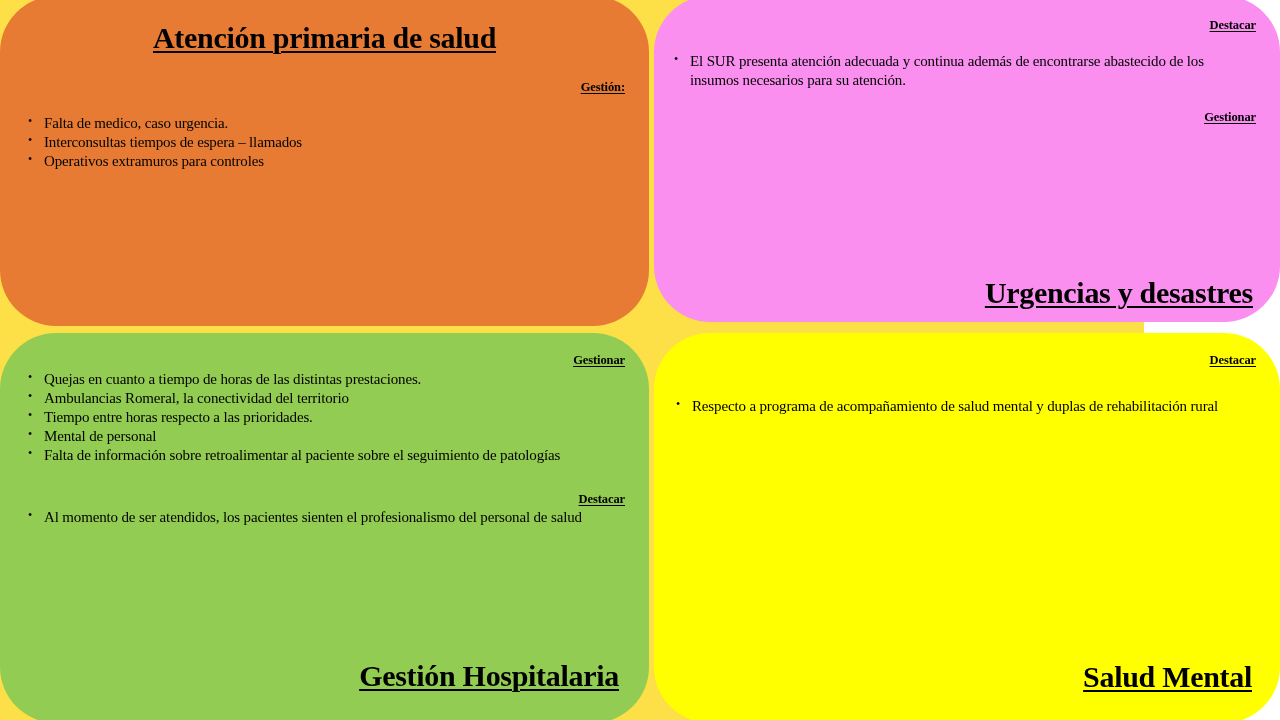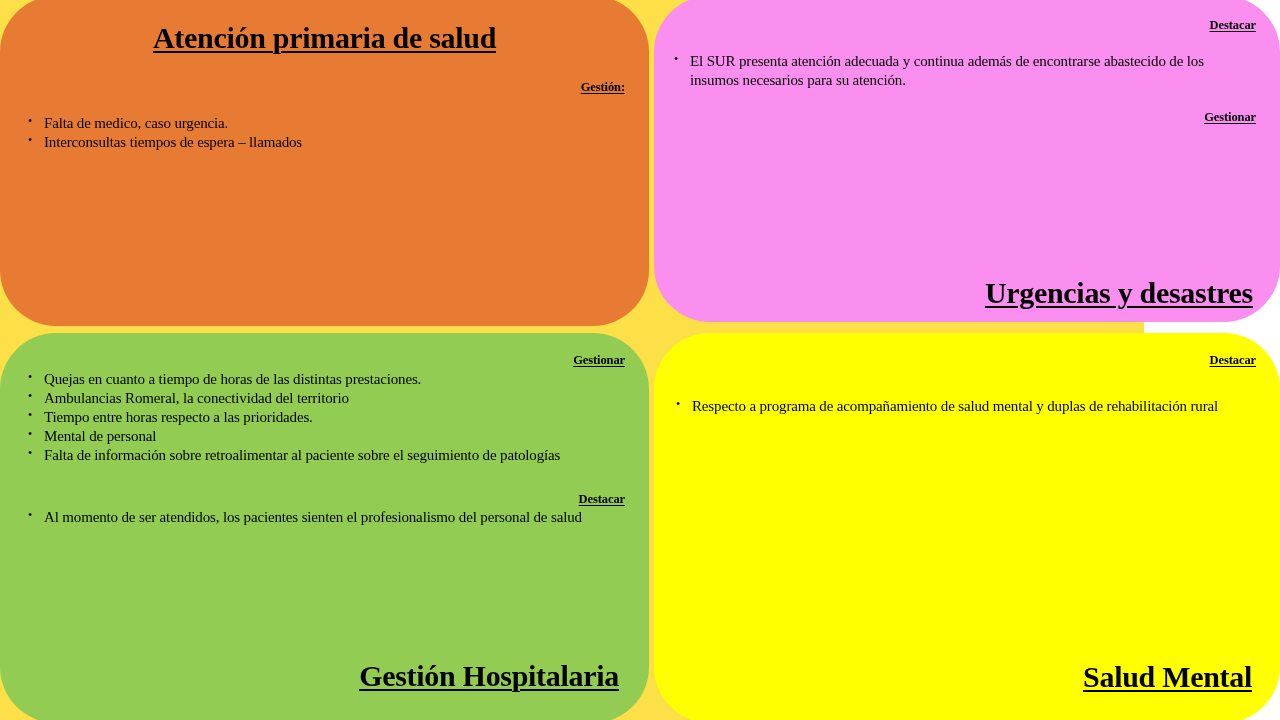--- a/index.html
+++ b/index.html
@@ -111,20 +111,21 @@
 <div class="board">
 
   <div class="panel panel-orange">
     <div class="panel-title title-orange">Atención primaria de salud</div>
     <div class="content c-orange">
       <p class="sub-head">Gestión:</p>
       <div class="gap-16"></div>
       <ul class="bullets sp-wide">
         <li>Falta de medico, caso urgencia.</li>
         <li>Interconsultas tiempos de espera – llamados</li>
+        <li>Operativos extramuros para controles</li>
       </ul>
     </div>
   </div>
 
   <div class="panel panel-pink">
     <div class="content c-pink">
       <p class="sub-head">Destacar</p>
       <div class="gap-16"></div>
       <ul class="bullets sp-none">
         <li>El SUR presenta atención adecuada y continua además de encontrarse abastecido de los insumos necesarios para su atención.</li>

